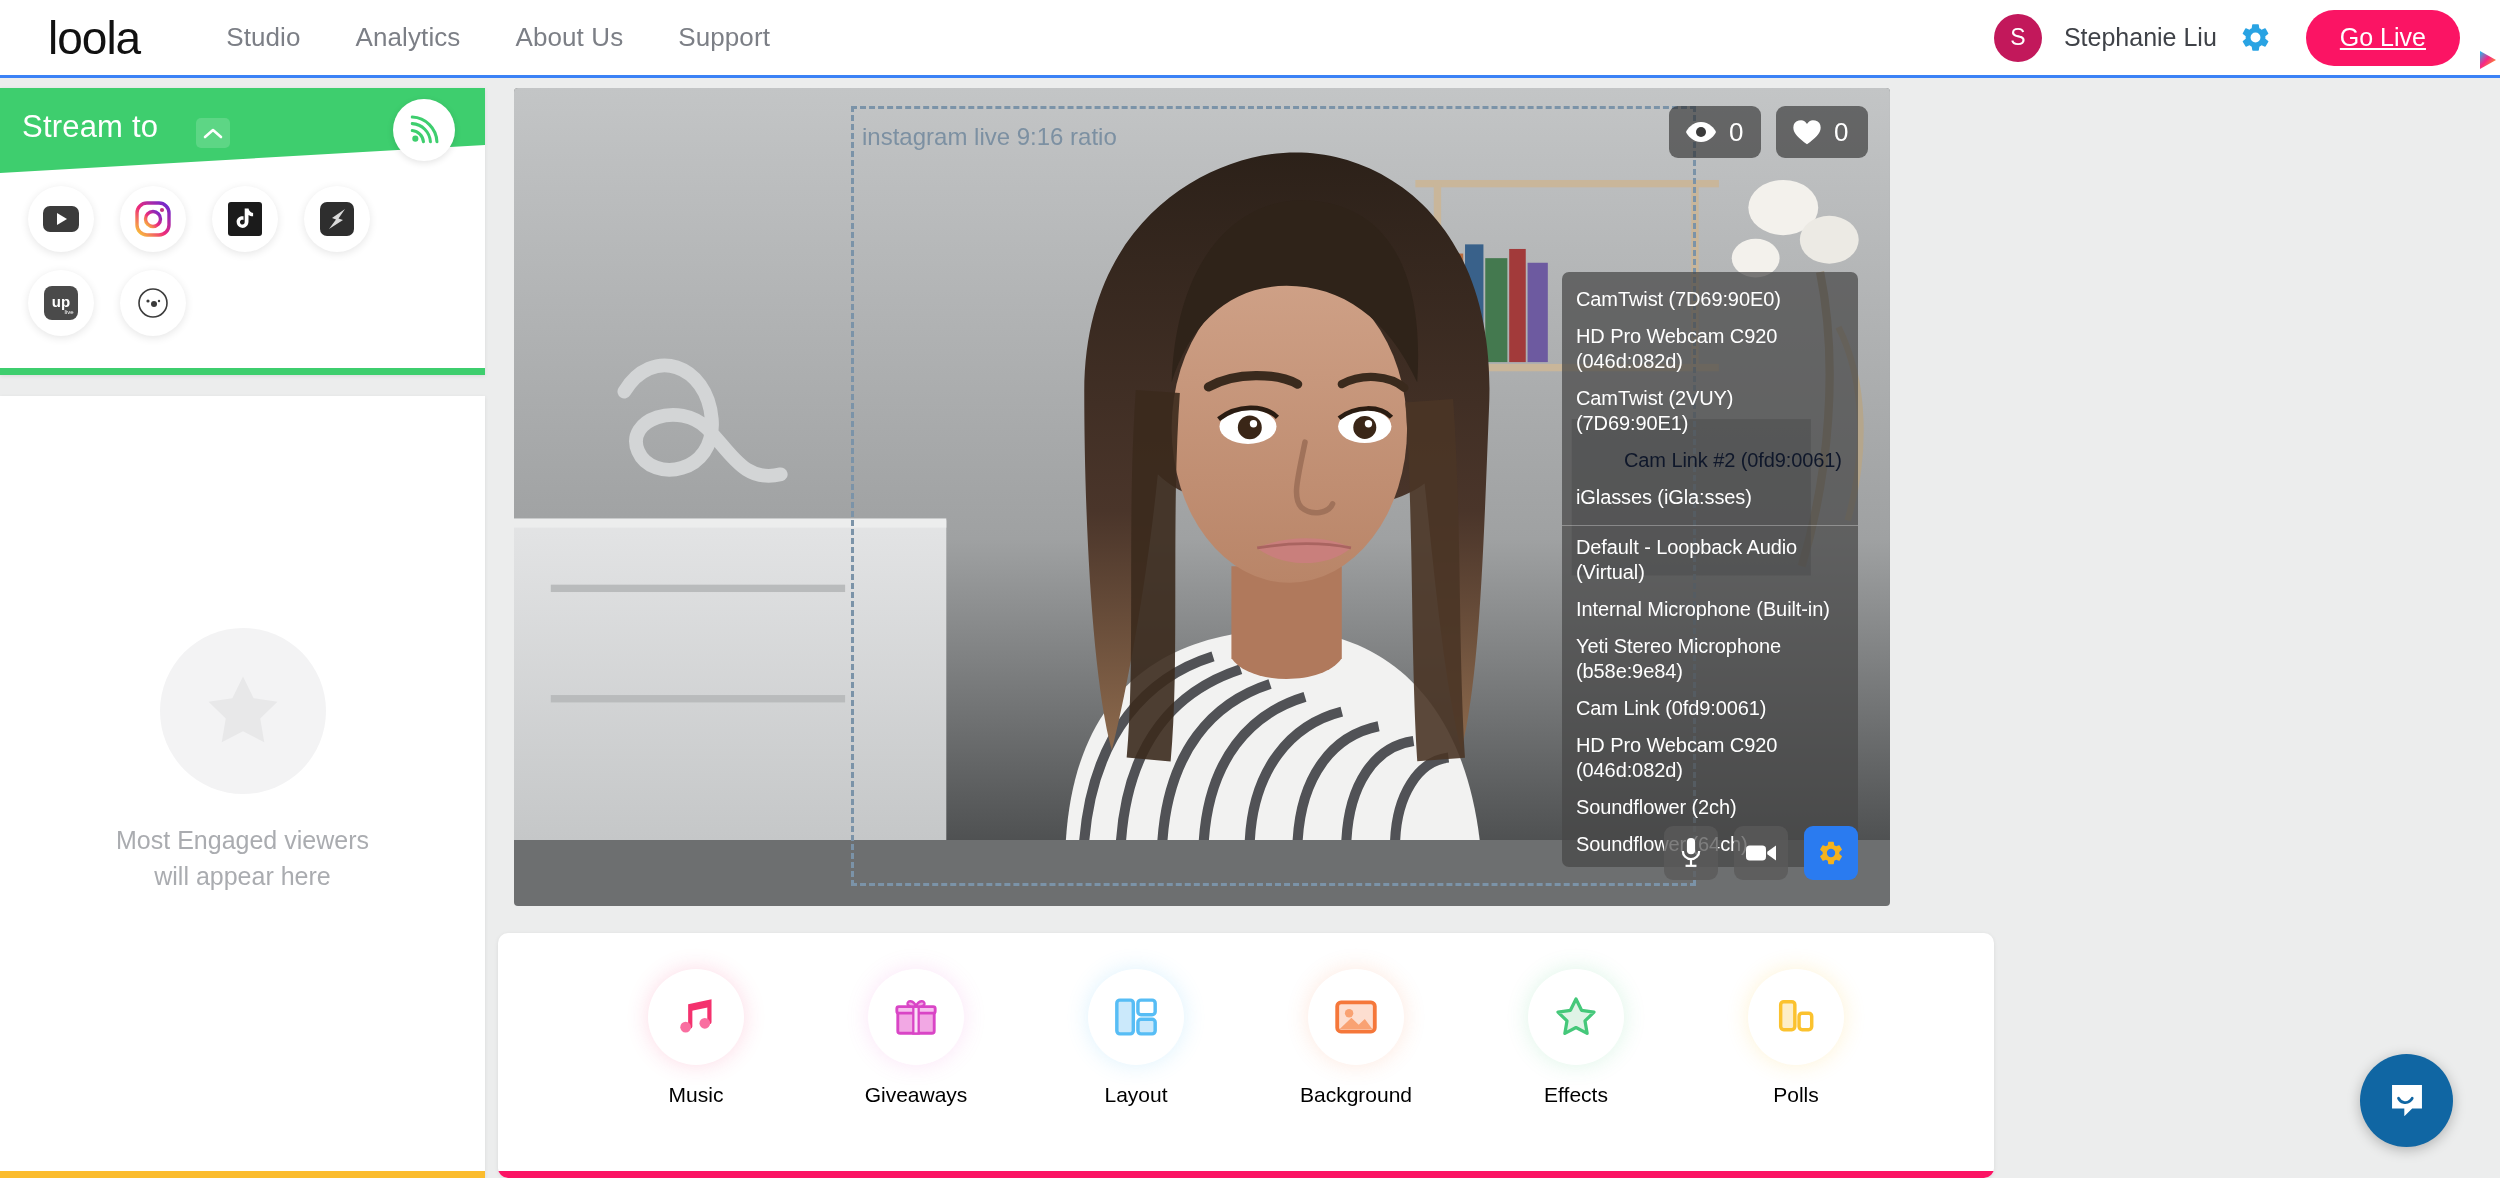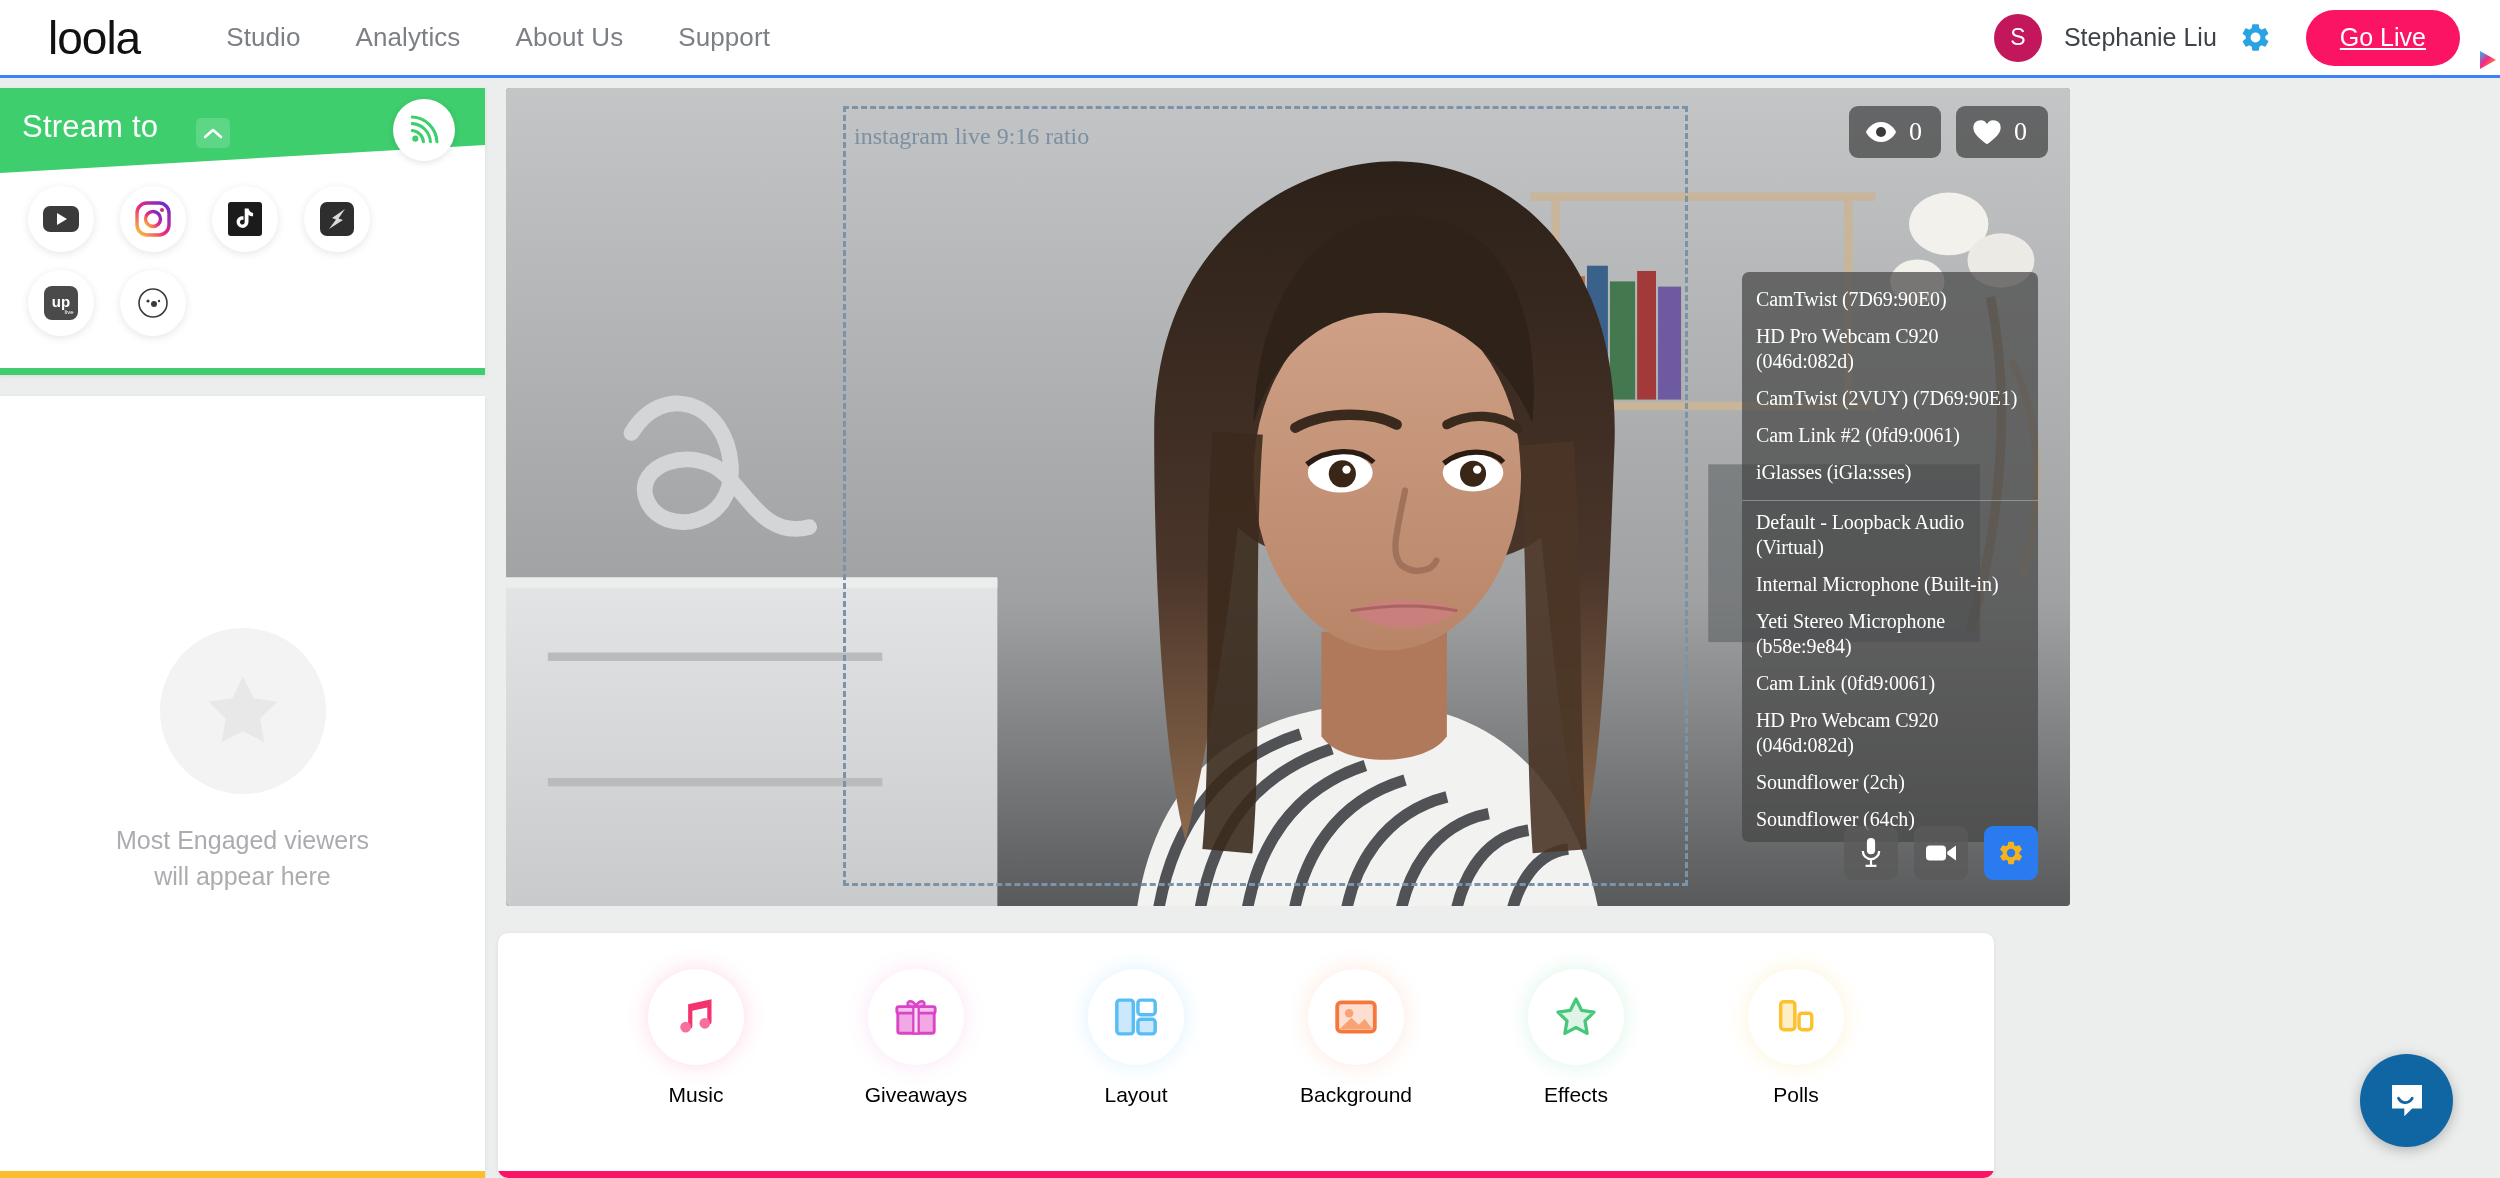--- a/index.html
+++ b/index.html
@@ -122,24 +122,23 @@
     display: flex; align-items: center; justify-content: center;
   }
   .empty-text {
     margin-top: 28px; text-align: center;
     font-size: 25px; line-height: 1.45; color: #aaacb0;
     max-width: 260px;
   }
 
   
   .video-card {
-    position: absolute; left: 8px; top: 10px; width: 1564px; height: 818px;
+    position: absolute; left: 16px; top: 10px; width: 1376px; height: 818px;
     border-radius: 4px; overflow: hidden;
     background: #6d6f70;
-    font-family: Liberation Serif, serif;
   }
   .video-bg { position: absolute; inset: 0; }
   .ratio-guide {
     position: absolute; left: 337px; top: 18px; width: 845px; height: 780px;
     border: 3px dashed #7b93a8;
     z-index: 4;
   }
   .ratio-label {
     position: absolute; left: 8px; top: 14px;
     font-size: 24px; color: #7c90a2;
@@ -161,21 +160,21 @@
     background: rgba(70,70,70,0.72);
     border-radius: 7px; z-index: 8;
     padding: 9px 0 4px 0;
     color: #fff;
   }
   .device-item {
     padding: 6px 12px 6px 14px;
     font-size: 20px; line-height: 1.25; letter-spacing: -0.1px;
     cursor: pointer;
   }
-  .device-item.active { color: #ffffff; }
+  .device-item.active { color: #0f172a; margin-left: 48px; }
   .device-sep { height: 1px; background: rgba(255,255,255,0.30); margin: 9px 0 3px 0; }
   .media-ctrls {
     position: absolute; right: 32px; bottom: 26px; z-index: 9;
     display: flex; gap: 16px; align-items: center;
   }
   .mctrl {
     width: 54px; height: 54px; border-radius: 9px;
     background: rgba(90,90,90,0.78);
     display: flex; align-items: center; justify-content: center;
     cursor: pointer;

